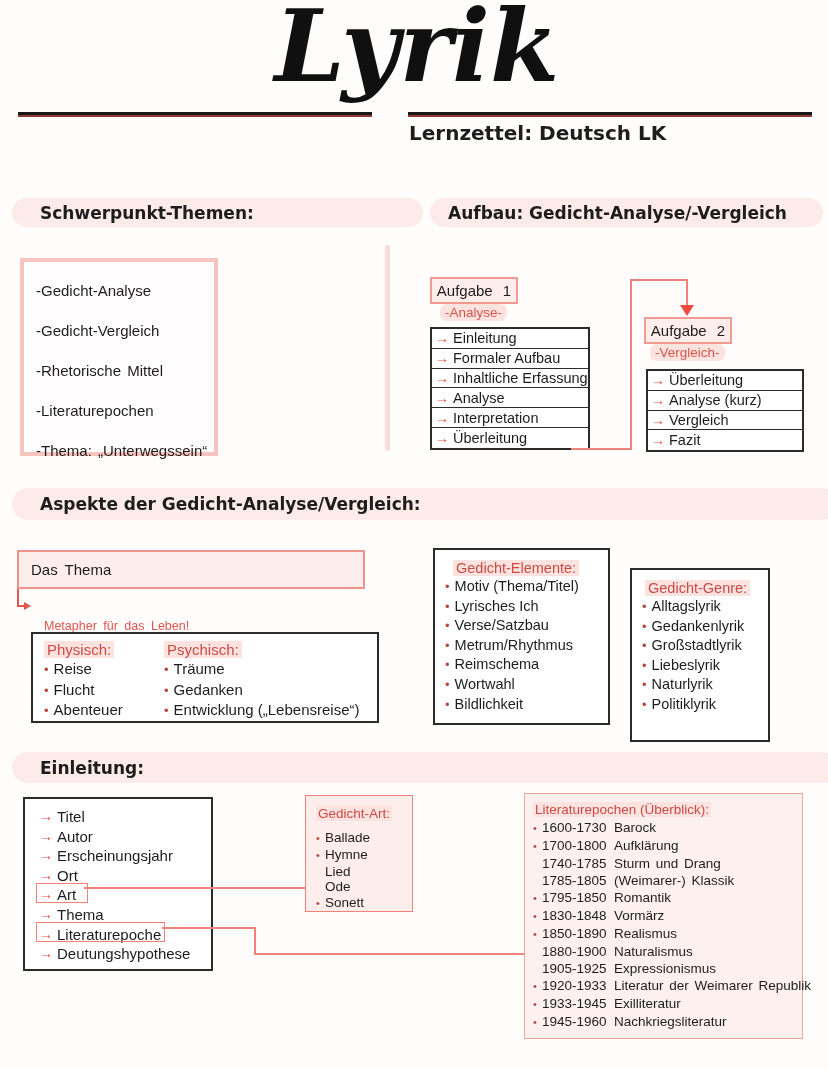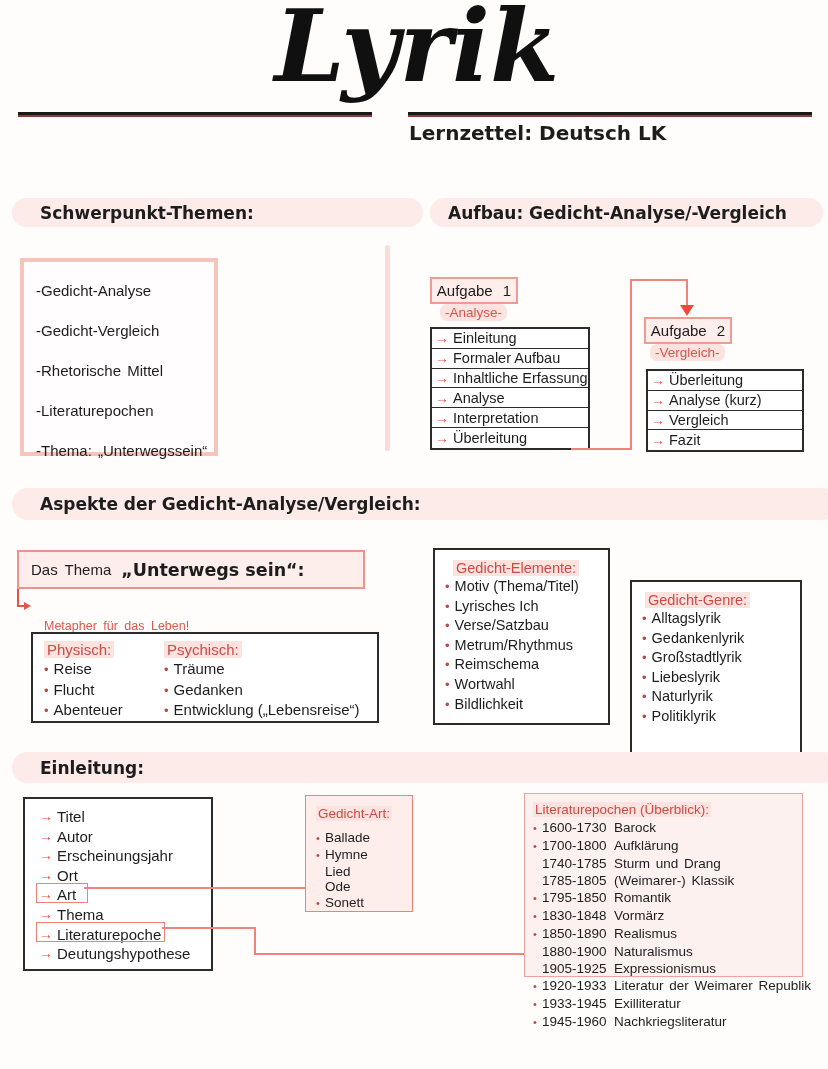--- a/index.html
+++ b/index.html
@@ -78,21 +78,21 @@
   #col-physisch{left:11px;}
   #col-psychisch{left:131px;}
   .red-tag{display:inline-block;font-size:15px;color:#cc4a44;background:#fce3e0;
            padding:0 3px;margin-bottom:1px;}
   .bullet-row{display:flex;align-items:baseline;font-size:15px;line-height:19.5px;white-space:nowrap;}
   .dot{color:#b94743;margin-right:5px;font-size:13px;flex:0 0 auto;}
 
   #elemente-box{left:433px;top:548px;width:177px;height:177px;padding:9px 0 0 10px;}
   #elemente-box .red-tag{margin-left:8px;font-size:14.5px;}
   #elemente-box .bullet-row{font-size:14.5px;line-height:19.6px;}
-  #genre-box{left:630px;top:580px;width:172px;height:174px;padding:9px 0 0 10px;}
+  #genre-box{left:630px;top:568px;width:140px;height:174px;padding:9px 0 0 10px;}
   #genre-box .red-tag{margin-left:3px;font-size:14.5px;}
   #genre-box .bullet-row{font-size:14.5px;line-height:19.6px;}
 
   
   #einl-box{left:23px;top:797px;width:190px;height:174px;padding:8px 0 0 14px;}
   #einl-box .frow2{display:flex;align-items:center;font-size:15px;line-height:19.6px;white-space:nowrap;}
   .outline{position:absolute;border:1.5px solid #f08078;box-sizing:border-box;}
   #einl-art-outline{left:11px;top:84px;width:52px;height:20px;}
   #einl-lit-outline{left:11px;top:123px;width:129px;height:20px;}
   #conn-art{left:84px;top:887px;width:221px;height:2px;}
@@ -100,21 +100,21 @@
   #conn-lit-v{left:254px;top:927px;width:2px;height:28px;}
   #conn-lit-h2{left:254px;top:953px;width:270px;height:2px;}
 
   #gedichtart-box{position:absolute;left:305px;top:795px;width:108px;height:117px;
                   border:1.5px solid #f08078;background:#fdeeec;box-sizing:border-box;
                   padding:8px 0 0 10px;}
   #gedichtart-box .red-tag{font-size:13.5px;margin-bottom:9px;padding:0 2px;}
   .ga-row{display:flex;align-items:baseline;font-size:13.5px;line-height:15.8px;}
   .ga-bullet{width:9px;color:#b94743;font-size:11px;flex:0 0 auto;}
 
-  #epochen-box{position:absolute;left:524px;top:793px;width:279px;height:184px;
+  #epochen-box{position:absolute;left:524px;top:793px;width:279px;height:246px;
                border:1.5px solid #f0a39d;background:#fdf1ef;box-sizing:border-box;
                padding:6px 0 12px 8px;}
   #epochen-box .red-tag{font-size:13.5px;margin-bottom:2px;padding:0 2px;}
   .ep-row{display:flex;align-items:baseline;font-size:13.5px;line-height:17px;white-space:nowrap;}
   .ep-bullet{width:9px;color:#b94743;font-size:11px;flex:0 0 auto;}
   .ep-range{width:72px;flex:0 0 auto;}
   .ep-name{word-spacing:2px;}
 </style>
 </head>
 <body>
@@ -191,21 +191,20 @@
     <div class="frow">
         <span class="arr">→</span>
         <span>Fazit</span>
       </div>
   </div>
 
   <div class="pill" id="pill-aspekte">Aspekte der Gedicht-Analyse/Vergleich:</div>
 
   <div id="thema-box">
     <span class="thema-prefix">Das Thema</span>
-    <span class="thema-main">„Unterwegs sein“:</span>
   </div>
   <div class="pink-line" id="note-elbow-v" style="background:#e0554d"></div>
   <div class="pink-line" id="note-elbow-h" style="background:#e0554d"></div>
   <div id="note-elbow-head"></div>
   <div id="note-text">Metapher für das Leben!</div>
 
   <div class="black-box" id="phys-box">
     <div class="col" id="col-physisch">
       <span class="red-tag">Physisch:</span>
       <div class="bullet-row">

